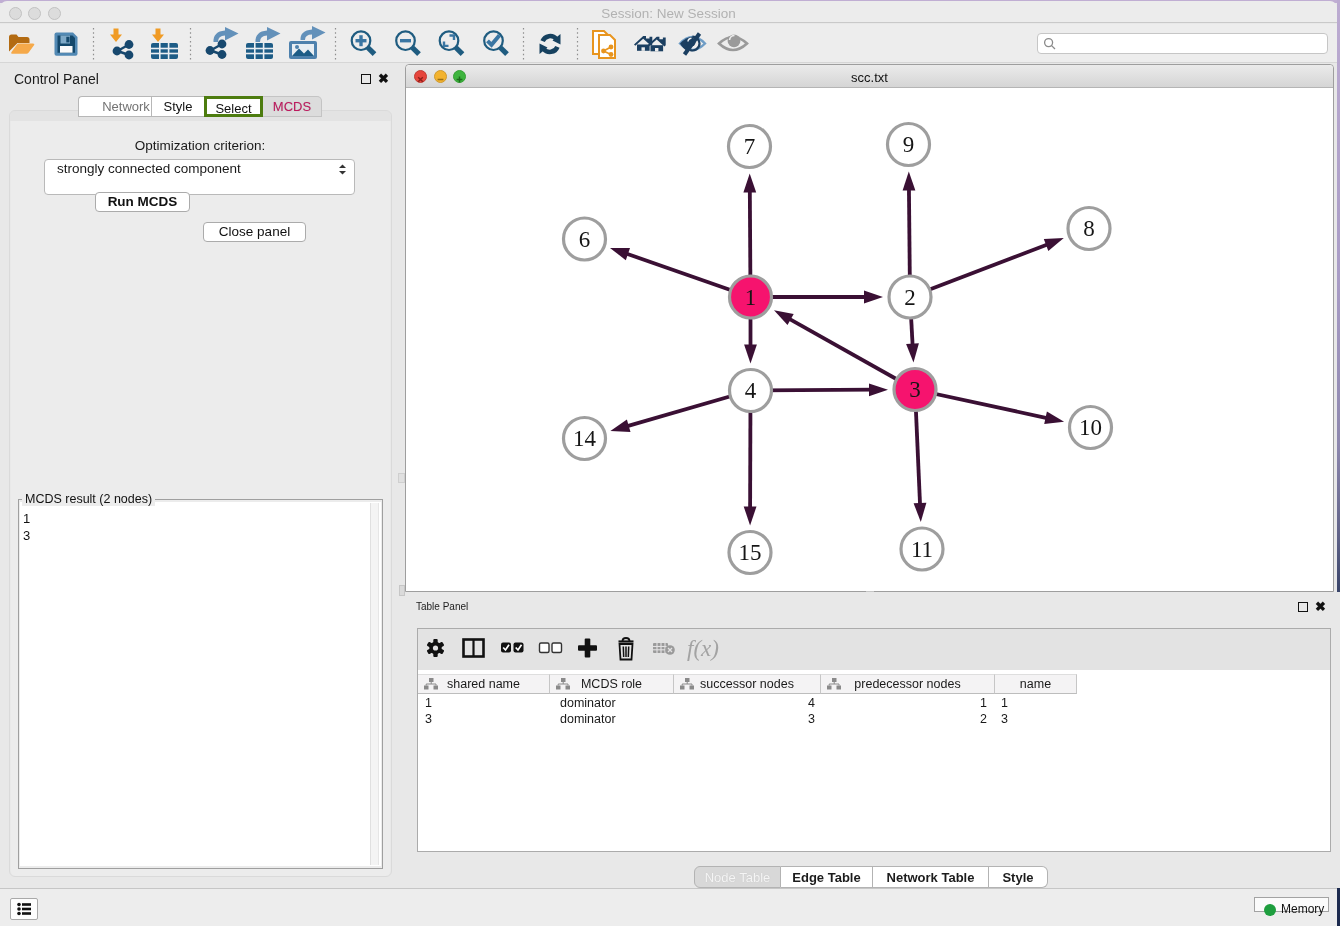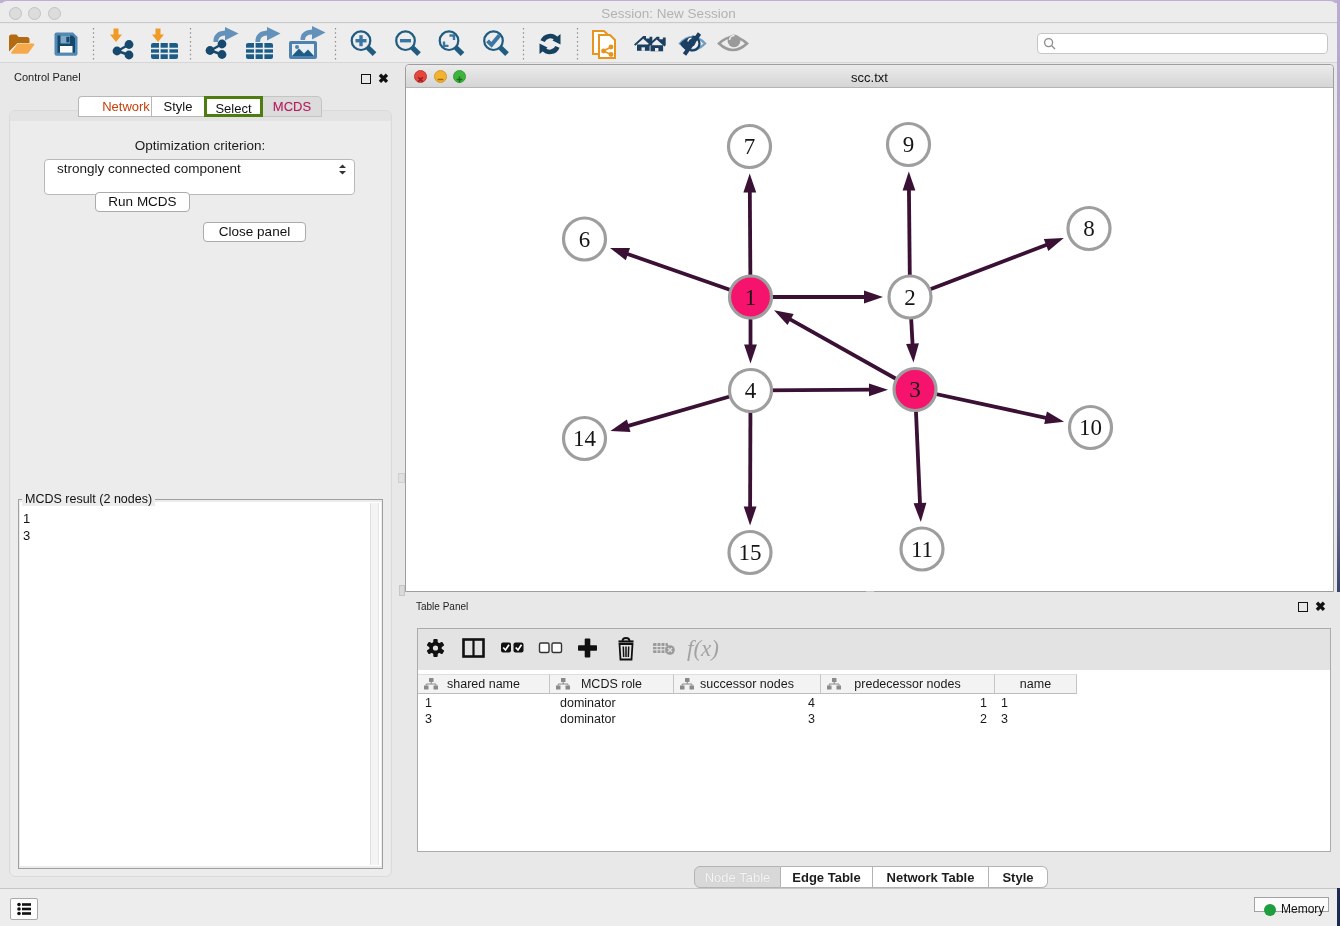--- a/index.html
+++ b/index.html
@@ -158,42 +158,42 @@
 </svg>
 </div>
 
 <div class="abs" style="left:1037px;top:33px;width:291px;height:21px;background:#fff;border:1px solid #c6c6c6;border-radius:4px;"></div>
 <svg class="abs" style="left:1043px;top:37px;" width="14" height="14" viewBox="0 0 14 14">
     <circle cx="5.6" cy="5.6" r="4" fill="none" stroke="#8a8a8a" stroke-width="1.3"></circle>
     <line x1="8.6" y1="8.6" x2="12" y2="12" stroke="#8a8a8a" stroke-width="1.3"></line>
   </svg>
 
 <div class="abs" style="left:0;top:63px;width:392px;height:825px;background:#e8e8e8;"></div>
-<div class="abs" style="left:14px;top:71px;font-size:11px;color:#1d1d1d;">Control Panel</div>
+<div class="abs" style="left:14px;top:71px;font-size:14px;color:#1d1d1d;">Control Panel</div>
 <div class="abs" style="left:361px;top:74px;width:10px;height:10px;border:1.5px solid #111;"></div>
 <div class="abs" style="left:378px;top:71px;font-size:13px;font-weight:bold;color:#111;">✖</div>
 
 <div class="abs" style="left:9px;top:110px;width:383px;height:767px;background:#ececec;border:1px solid #dadada;border-radius:6px;box-shadow:inset 0 1px 2px rgba(0,0,0,0.06);"></div>
 <div class="abs" style="left:10px;top:111px;width:381px;height:10px;background:#e3e3e3;border-radius:6px 6px 0 0;"></div>
 
 <div class="abs" id="tabs" style="left:78px;top:96px;height:21px;">
-  <div class="abs" style="left:0;top:0;width:73px;height:21px;background:#fff;border:1px solid #b7b7b7;border-right:none;border-radius:4px 0 0 0;text-align:center;font-size:13px;color:#c2410c;line-height:20px;padding-left:22px;">Network</div>
+  <div class="abs" style="left:0;top:0;width:73px;height:21px;background:#fff;border:1px solid #b7b7b7;border-right:none;border-radius:4px 0 0 0;text-align:center;font-size:13px;color:#737373;line-height:20px;padding-left:22px;">Network</div>
   <div class="abs" style="left:73px;top:0;width:53px;height:21px;background:#fff;border:1px solid #b7b7b7;border-right:none;text-align:center;font-size:13px;color:#111;line-height:20px;">Style</div>
   <div class="abs" style="left:126px;top:0;width:59px;height:21px;background:#fff;border:3px solid #4d7c0f;text-align:center;font-size:13px;color:#111;line-height:20px;">Select</div>
   <div class="abs" style="left:185px;top:0;width:59px;height:21px;background:#dcdcdc;border:1px solid #c4c4c4;border-left:none;border-radius:0 5px 0 0;text-align:center;font-size:13px;color:#be185d;line-height:20px;text-shadow:0 0 1px #b5b5b5;">MCDS</div>
 </div>
 
 <div class="abs" style="left:0px;top:138px;width:400px;text-align:center;font-size:13.5px;color:#1a1a1a;">Optimization criterion:</div>
 <div class="abs" style="left:44px;top:159px;width:311px;height:36px;background:#fff;border:1px solid #b9b9b9;border-radius:4px;font-size:13.5px;color:#1a1a1a;line-height:18px;padding-left:12px;">strongly connected component
   <svg class="abs" style="right:6px;top:3px;" width="11" height="13" viewBox="0 0 11 13">
       <path d="M2 5 L5.5 1.4 L9 5 Z" fill="#333"></path>
       <path d="M2 8 L5.5 11.6 L9 8 Z" fill="#333"></path>
     </svg>
 </div>
-<div class="abs" style="left:95px;top:192px;width:95px;height:20px;background:#fff;border:1px solid #ababab;border-radius:4px;text-align:center;font-size:13.5px;color:#111;line-height:18px;">Run MCDS</div>
+<div class="abs" style="left:95px;top:192px;width:95px;height:20px;background:#fff;border:1px solid #ababab;border-radius:4px;text-align:center;font-size:13.5px;color:#111;line-height:18px;font-weight:bold;">Run MCDS</div>
 <div class="abs" style="left:203px;top:192px;width:103px;height:20px;background:#fff;border:1px solid #ababab;border-radius:4px;text-align:center;font-size:13.5px;color:#111;line-height:18px;margin-top:30px;">Close panel</div>
 
 <div class="abs" style="left:18px;top:499px;width:365px;height:370px;border:1px solid #9f9f9f;"></div>
 <div class="abs" style="left:20px;top:502px;width:361px;height:364px;background:#fff;"></div>
 <div class="abs" style="left:22px;top:492px;background:#ececec;padding:0 3px;font-size:12.5px;color:#111;">MCDS result (2 nodes)</div>
 <div class="abs" style="left:370px;top:503px;width:9px;height:362px;background:#f4f4f4;border-left:1px solid #e0e0e0;border-right:1px solid #e6e6e6;"></div>
 <div class="abs" style="left:23px;top:510px;font-size:13px;color:#111;line-height:17px;">1<br>3</div>
 
 <div class="abs" style="left:398px;top:473px;width:7px;height:10px;background:#e0e0e0;border:1px solid #cfcfcf;"></div>
 <div class="abs" style="left:399px;top:585px;width:6px;height:11px;background:#dadada;border:1px solid #c6c6c6;"></div>

